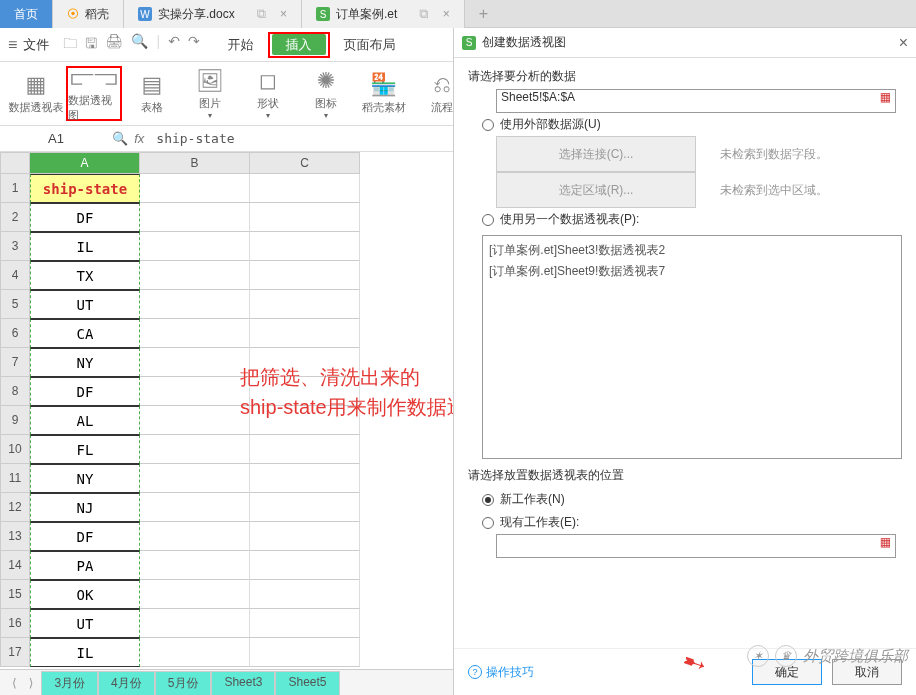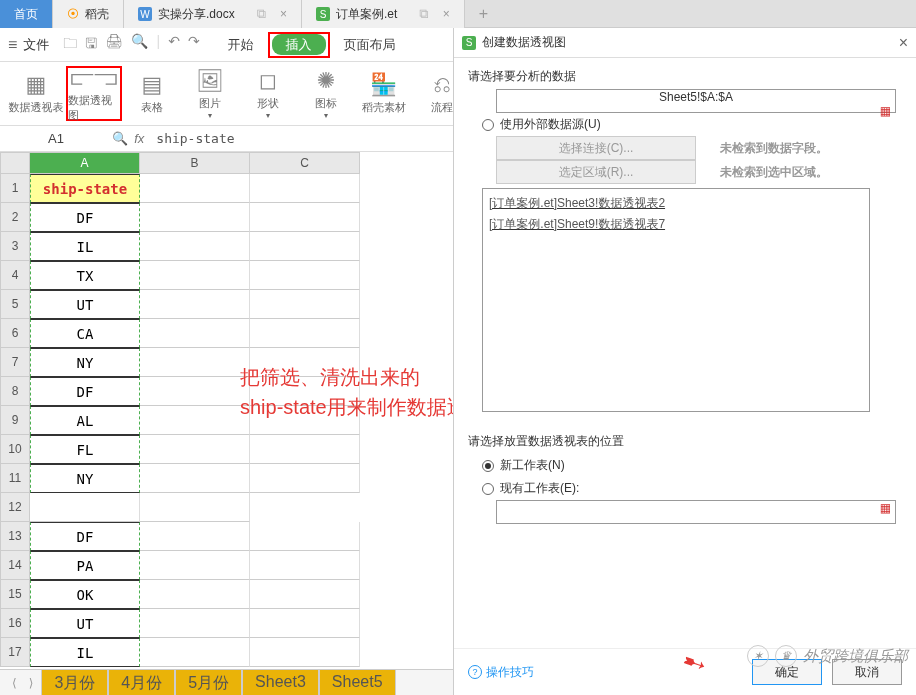--- a/index.html
+++ b/index.html
@@ -16,21 +16,21 @@
 .tab-ext { margin-left: 16px; color: #bbb; font-size: 13px; }
 
 .menubar { display: flex; align-items: center; height: 34px; border-bottom: 1px solid #ddd; padding: 0 8px; gap: 6px; }
 .burger { font-size: 16px; color: #666; }
 .file-label { font-size: 13px; color: #333; }
 .qat { display: flex; gap: 8px; margin-left: 8px; }
 .qat span { color: #888; font-size: 14px; }
 .qat .sep { color: #ddd; }
 .menu-items { display: flex; gap: 4px; margin-left: 12px; }
 .menu-item { padding: 4px 10px; font-size: 13px; color: #404040; }
-.menu-item.insert { background: #4caf50; color: #fff; border-radius: 9px; padding: 3px 14px; }
+.menu-item.insert { background: #4caf50; color: #fff; border-radius: 2px; padding: 3px 14px; }
 .red-box { border: 2px solid red; padding: 2px; }
 
 .ribbon { display: flex; height: 64px; border-bottom: 1px solid #ddd; padding: 4px 8px; gap: 2px; }
 .ribbon-item { display: flex; flex-direction: column; align-items: center; justify-content: center; width: 56px; gap: 2px; color: #666; font-size: 11px; }
 .ribbon-item .icn { font-size: 22px; color: #888; }
 .ribbon-item.redbox { border: 2px solid red; }
 .ribbon-item .dd { font-size: 8px; margin-top: -2px; }
 
 .cellbar { display: flex; align-items: center; height: 26px; border-bottom: 1px solid #ddd; padding: 0 6px; gap: 6px; }
 .cellref { width: 100px; text-align: center; font-size: 13px; color: #444; }
@@ -50,37 +50,37 @@
 .rowhead { width: 30px; height: 29px; border: 1px solid #ccc; border-top: none; background: #e8e8e8; display: flex; align-items: center; justify-content: center; color: #555; }
 .cell { width: 110px; height: 29px; border: 1px solid #ccc; border-top: none; border-left: none; display: flex; align-items: center; justify-content: center; font-family: monospace; font-size: 14px; }
 .cell.hdr { background: #ffff99; color: #d32f2f; font-weight: bold; border: 1px solid #333; border-left: 1px dashed #4caf50; border-right: 1px dashed #4caf50; }
 .cell.data { background: #fff; color: #000; border-top: 1px solid #333; border-bottom: 1px solid #333; border-left: 1px dashed #4caf50; border-right: 1px dashed #4caf50; }
 .cell.dataB, .cell.dataC { border-right: 1px solid #ddd; }
 
 .annotation { position: absolute; left: 240px; top: 210px; color: #e53935; font-size: 20px; line-height: 1.5; white-space: pre-line; }
 
 .sheettabs { position: absolute; bottom: 0; left: 0; right: 0; height: 26px; background: #f5f5f5; border-top: 1px solid #ccc; display: flex; align-items: center; padding: 0 8px; gap: 4px; }
 .sheettabs .nav { color: #999; padding: 0 4px; }
-.sheet-tab { padding: 3px 12px; background: #eab308; border: 1px solid #ccc; border-bottom: none; font-size: 16px; color: #555; }
+.sheet-tab { padding: 3px 12px; background: #5eead4; border: 1px solid #ccc; border-bottom: none; font-size: 12px; color: #555; }
 
 .dialog { position: absolute; right: 0; top: 28px; width: 463px; height: 667px; background: #fff; border-left: 1px solid #ccc; display: flex; flex-direction: column; }
 .dlg-title { display: flex; align-items: center; height: 30px; padding: 0 8px; border-bottom: 1px solid #ddd; }
 .dlg-title::before { content: "S"; background: #4caf50; color: #fff; width: 14px; height: 14px; display: inline-flex; align-items: center; justify-content: center; font-size: 10px; border-radius: 2px; margin-right: 6px; }
 .dlg-close { margin-left: auto; font-size: 16px; color: #666; }
 .dlg-body { flex: 1; padding: 10px 14px; display: flex; flex-direction: column; gap: 0; }
 .dlg-section { font-size: 12px; color: #333; margin-bottom: 4px; }
 .radio-row { display: flex; align-items: center; gap: 6px; padding: 3px 0 3px 14px; font-size: 12px; }
 .radio { width: 12px; height: 12px; border: 1px solid #666; border-radius: 50%; display: inline-flex; align-items: center; justify-content: center; }
 .radio.checked::after { content: ""; width: 6px; height: 6px; background: #333; border-radius: 50%; }
-.input-range { margin-left: 28px; width: 400px; height: 24px; border: 1px solid #999; display: flex; align-items: center; padding: 0 4px; font-size: 12px; flex-direction: column; }
+.input-range { margin-left: 28px; width: 400px; height: 24px; border: 1px solid #999; display: flex; padding: 0 4px; font-size: 12px; }
 .input-range .pick { margin-left: auto; color: #d32f2f; font-size: 12px; }
-.btn-gray { margin-left: 28px; width: 200px; height: 24px; background: #eee; border: 1px solid #ccc; color: #999; display: flex; align-items: center; justify-content: center; font-size: 12px; }
-.hint { font-size: 12px; color: #999; font-weight: bold; }
+.btn-gray { margin-left: 28px; width: 200px; height: 36px; background: #eee; border: 1px solid #ccc; color: #999; display: flex; align-items: center; justify-content: center; font-size: 12px; }
+.hint { font-size: 12px; color: #999; }
 .hint-row { display: flex; gap: 24px; align-items: center; }
-.listbox { margin: 4px 0 0 14px; width: 388px; height: 224px; border: 1px solid #999; padding: 4px; overflow: auto; text-decoration: underline; }
+.listbox { margin: 4px 0 0 14px; width: 420px; height: 224px; border: 1px solid #999; padding: 4px; overflow: auto; }
 .listbox div { font-size: 12px; color: #555; padding: 2px; }
 .dlg-footer { display: flex; align-items: center; padding: 10px 14px; gap: 10px; border-top: 1px solid #eee; }
 .help-link { color: #2196f3; font-size: 12px; display: flex; align-items: center; gap: 4px; }
 .help-link::before { content: "?"; border: 1px solid #2196f3; border-radius: 50%; width: 12px; height: 12px; display: inline-flex; align-items: center; justify-content: center; font-size: 9px; }
 .dlg-footer .spacer { flex: 1; }
 .btn { width: 70px; height: 26px; border: 1px solid #999; background: #f5f5f5; display: flex; align-items: center; justify-content: center; font-size: 12px; }
 .btn.ok { border: 1px solid #2196f3; }
 .arrow-red { position: absolute; color: #e53935; font-size: 28px; }
 .arrow1 { right: 210px; bottom: 16px; transform: rotate(20deg); }
 
@@ -246,20 +246,21 @@
           <div class="cell dataC"></div>
         </div>
         <div class="row">
           <div class="rowhead">11</div>
           <div class="cell data">NY</div>
           <div class="cell dataB"></div>
           <div class="cell dataC"></div>
         </div>
         <div class="row">
           <div class="rowhead">12</div>
+          <div class="cell data">NJ</div>
           <div class="cell dataB"></div>
           <div class="cell dataC"></div>
         </div>
         <div class="row">
           <div class="rowhead">13</div>
           <div class="cell data">DF</div>
           <div class="cell dataB"></div>
           <div class="cell dataC"></div>
         </div>
         <div class="row">
@@ -320,25 +321,29 @@
         <span>使用外部数据源(U)</span>
       </div>
     <div class="hint-row">
         <div class="btn-gray">选择连接(C)...</div>
         <span class="hint">未检索到数据字段。</span>
       </div>
     <div class="hint-row">
         <div class="btn-gray">选定区域(R)...</div>
         <span class="hint">未检索到选中区域。</span>
       </div>
+    <div class="radio-row">
+        <span class="radio"></span>
+        <span>使用另一个数据透视表(P):</span>
+      </div>
     <div class="listbox" id="pivotlist">
         <div>[订单案例.et]Sheet3!数据透视表2</div>
         <div>[订单案例.et]Sheet9!数据透视表7</div>
       </div>
-    <div class="dlg-section" style="margin-top:21px">请选择放置数据透视表的位置</div>
+    <div class="dlg-section" style="margin-top:8px">请选择放置数据透视表的位置</div>
     <div class="radio-row">
         <span class="radio checked"></span>
         <span>新工作表(N)</span>
       </div>
     <div class="radio-row">
         <span class="radio"></span>
         <span>现有工作表(E):</span>
       </div>
     <div class="input-range">
         <span></span>

